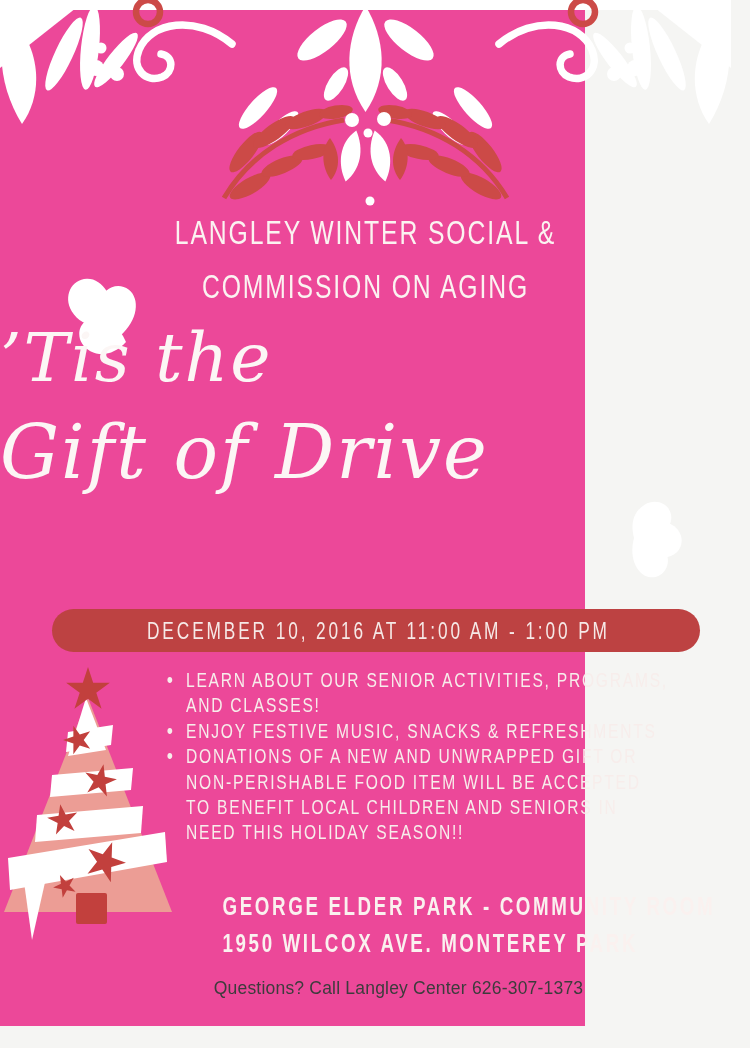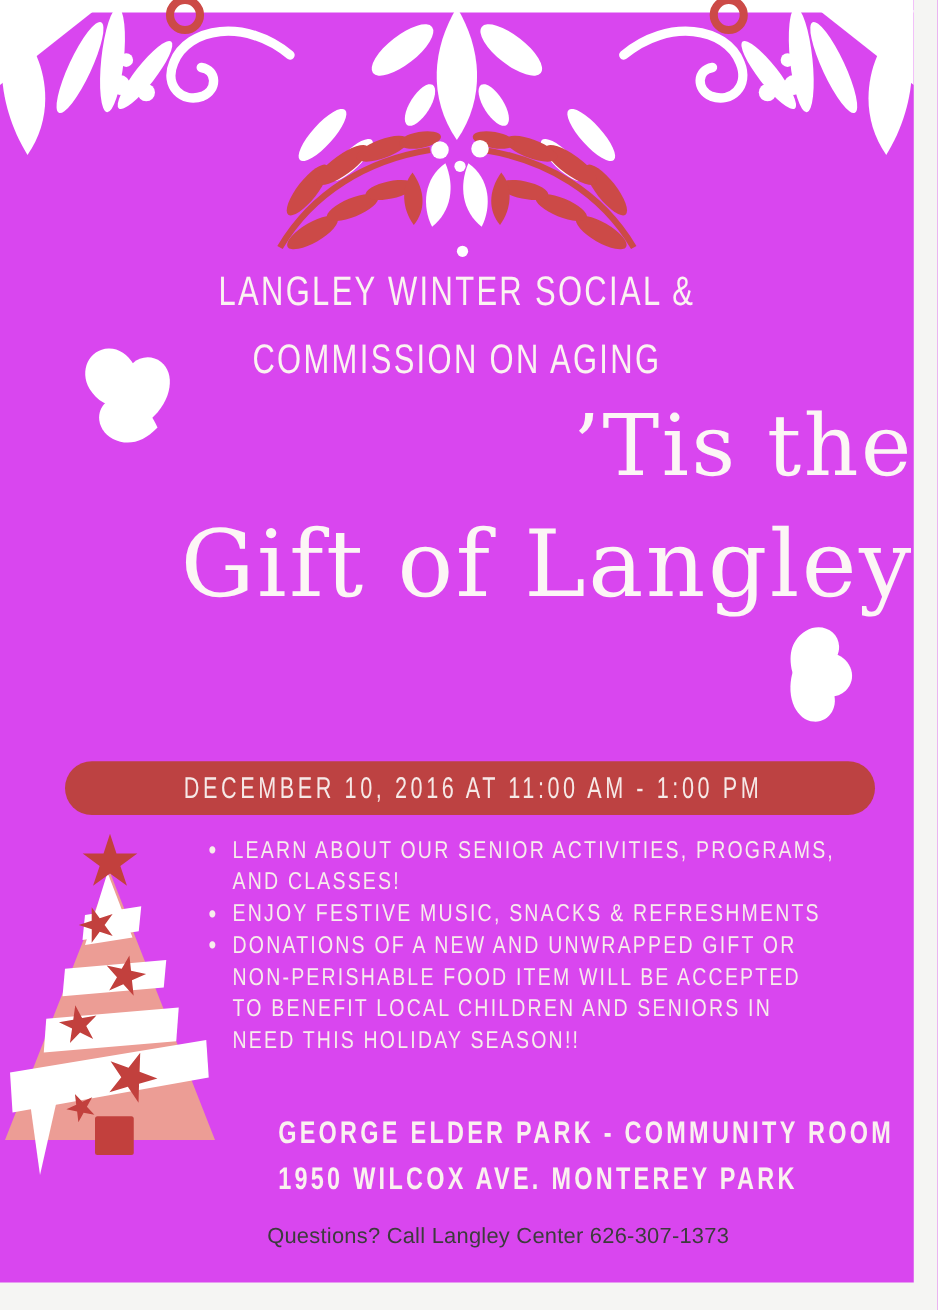--- a/index.html
+++ b/index.html
@@ -7,42 +7,42 @@
   body {
     width:750px; height:1048px;
     font-family:"Liberation Sans", sans-serif;
     background:#f5f5f3;
   }
   .page {
     position:relative; width:750px; height:1048px;
     background:#f5f5f3; overflow:hidden;
   }
   .poster {
-    position:absolute; left:0; top:0; width:731px; height:1026px;
-    background:#d946ef;
+    position:absolute; left:0; top:0; width:585px; height:1026px;
+    background:#ec4899;
   }
   .damask { position:absolute; left:0; top:0; }
   .petals-left  { position:absolute; left:50px; top:272px; }
   .petals-right { position:absolute; left:628px; top:492px; }
   .tree { position:absolute; left:0px; top:650px; }
 
   .org-title {
     position:absolute; top:206px; left:0; width:731px;
     text-align:center; color:#FBF3F1;
   }
   .org-line {
     font-size:33px; letter-spacing:2.5px; line-height:54px;
     transform:scaleX(0.75); transform-origin:50% 50%;
     white-space:nowrap;
   }
 
   .script-block {
     position:absolute; top:312px; left:0; width:731px;
-    text-align:right; color:#FCF6F5;
-    font-family:"DejaVu Serif", serif; 
+    text-align:left; color:#FCF6F5;
+    font-family:"DejaVu Serif", serif; font-style:italic;
   }
   .script-l1 { font-size:68px; line-height:92px; letter-spacing:2px; }
   .script-l2 { font-size:74px; line-height:96px; letter-spacing:2px; }
   .script-l3 { font-size:74px; line-height:88px; letter-spacing:3px; }
 
   .banner {
     position:absolute; left:52px; top:609px; width:648px; height:43px;
     background:#BD4242; border-radius:21.5px;
     display:flex; align-items:center; justify-content:flex-end;
   }
@@ -167,21 +167,21 @@
       <rect x="76" y="243" width="31" height="31" rx="2" fill="#C2403D"></rect>
     </svg>
 
     <div class="org-title">
       <div class="org-line">LANGLEY WINTER SOCIAL &amp;</div>
       <div class="org-line">COMMISSION ON AGING</div>
     </div>
 
     <div class="script-block">
       <div class="script-l1">’Tis the</div>
-      <div class="script-l2">Gift of Langley</div>
+      <div class="script-l2">Gift of Drive</div>
     </div>
 
     <div class="banner">
       <span class="banner-text">DECEMBER 10, 2016 AT 11:00 AM - 1:00 PM</span>
     </div>
 
     <div class="bullets">
       <ul>
         <li>
           <div class="bullet-line">LEARN ABOUT OUR SENIOR ACTIVITIES, PROGRAMS,</div>

